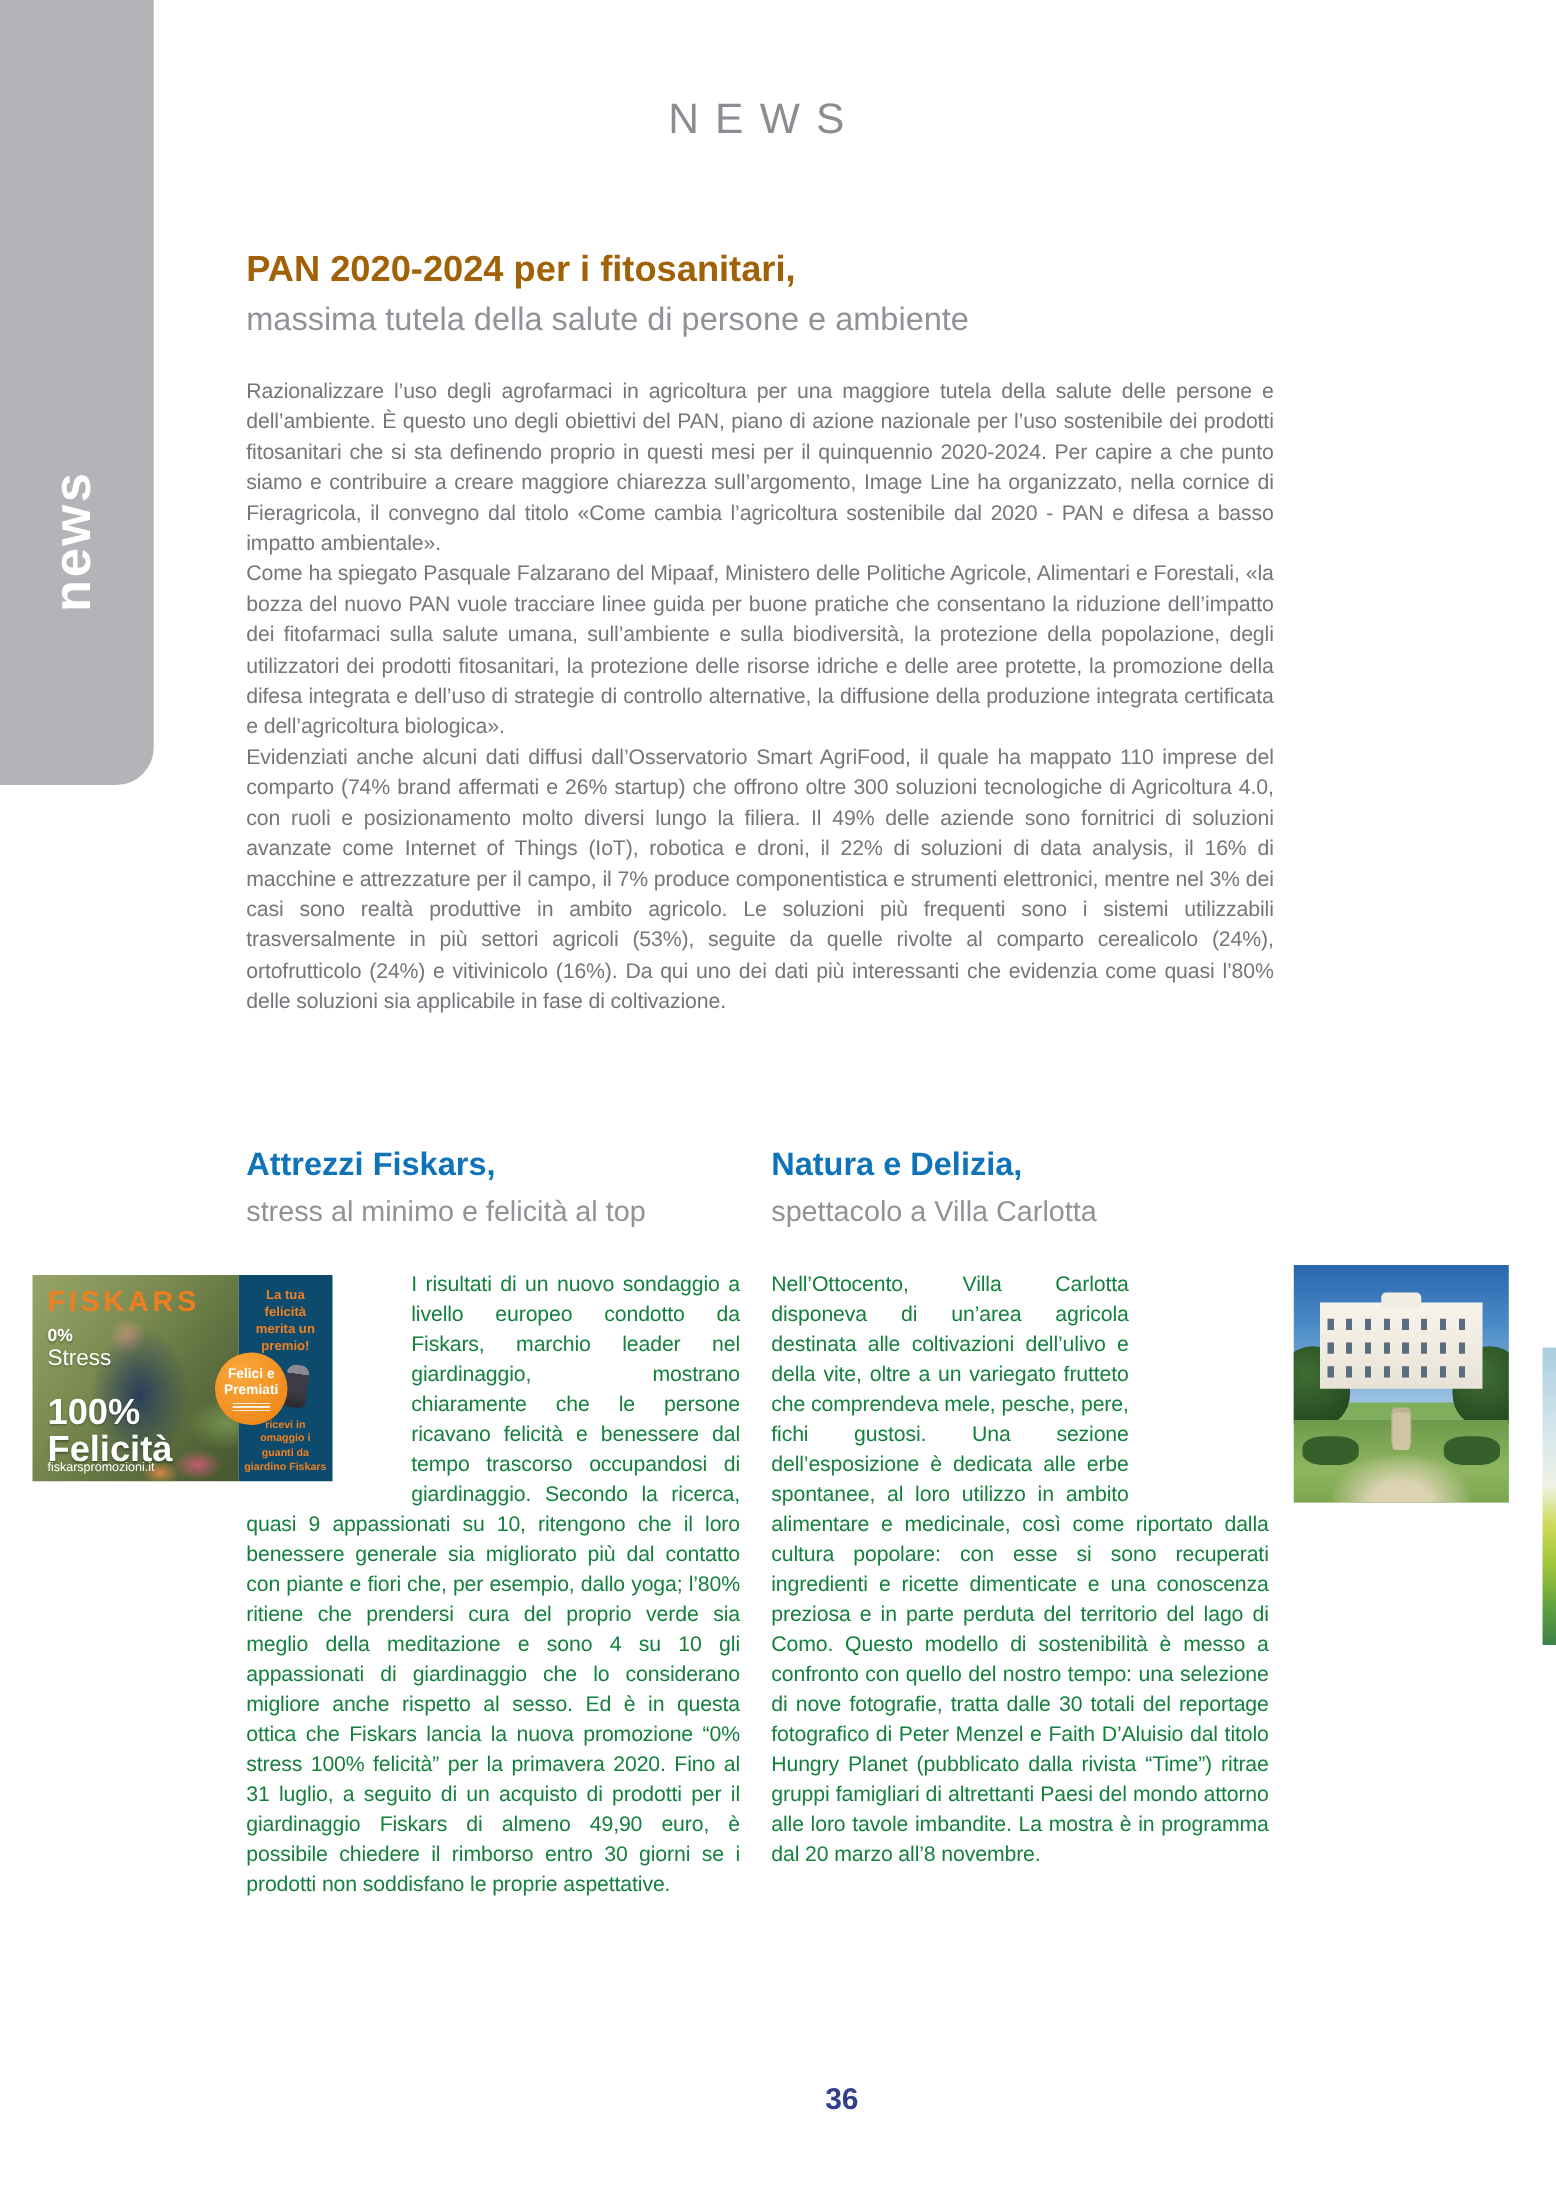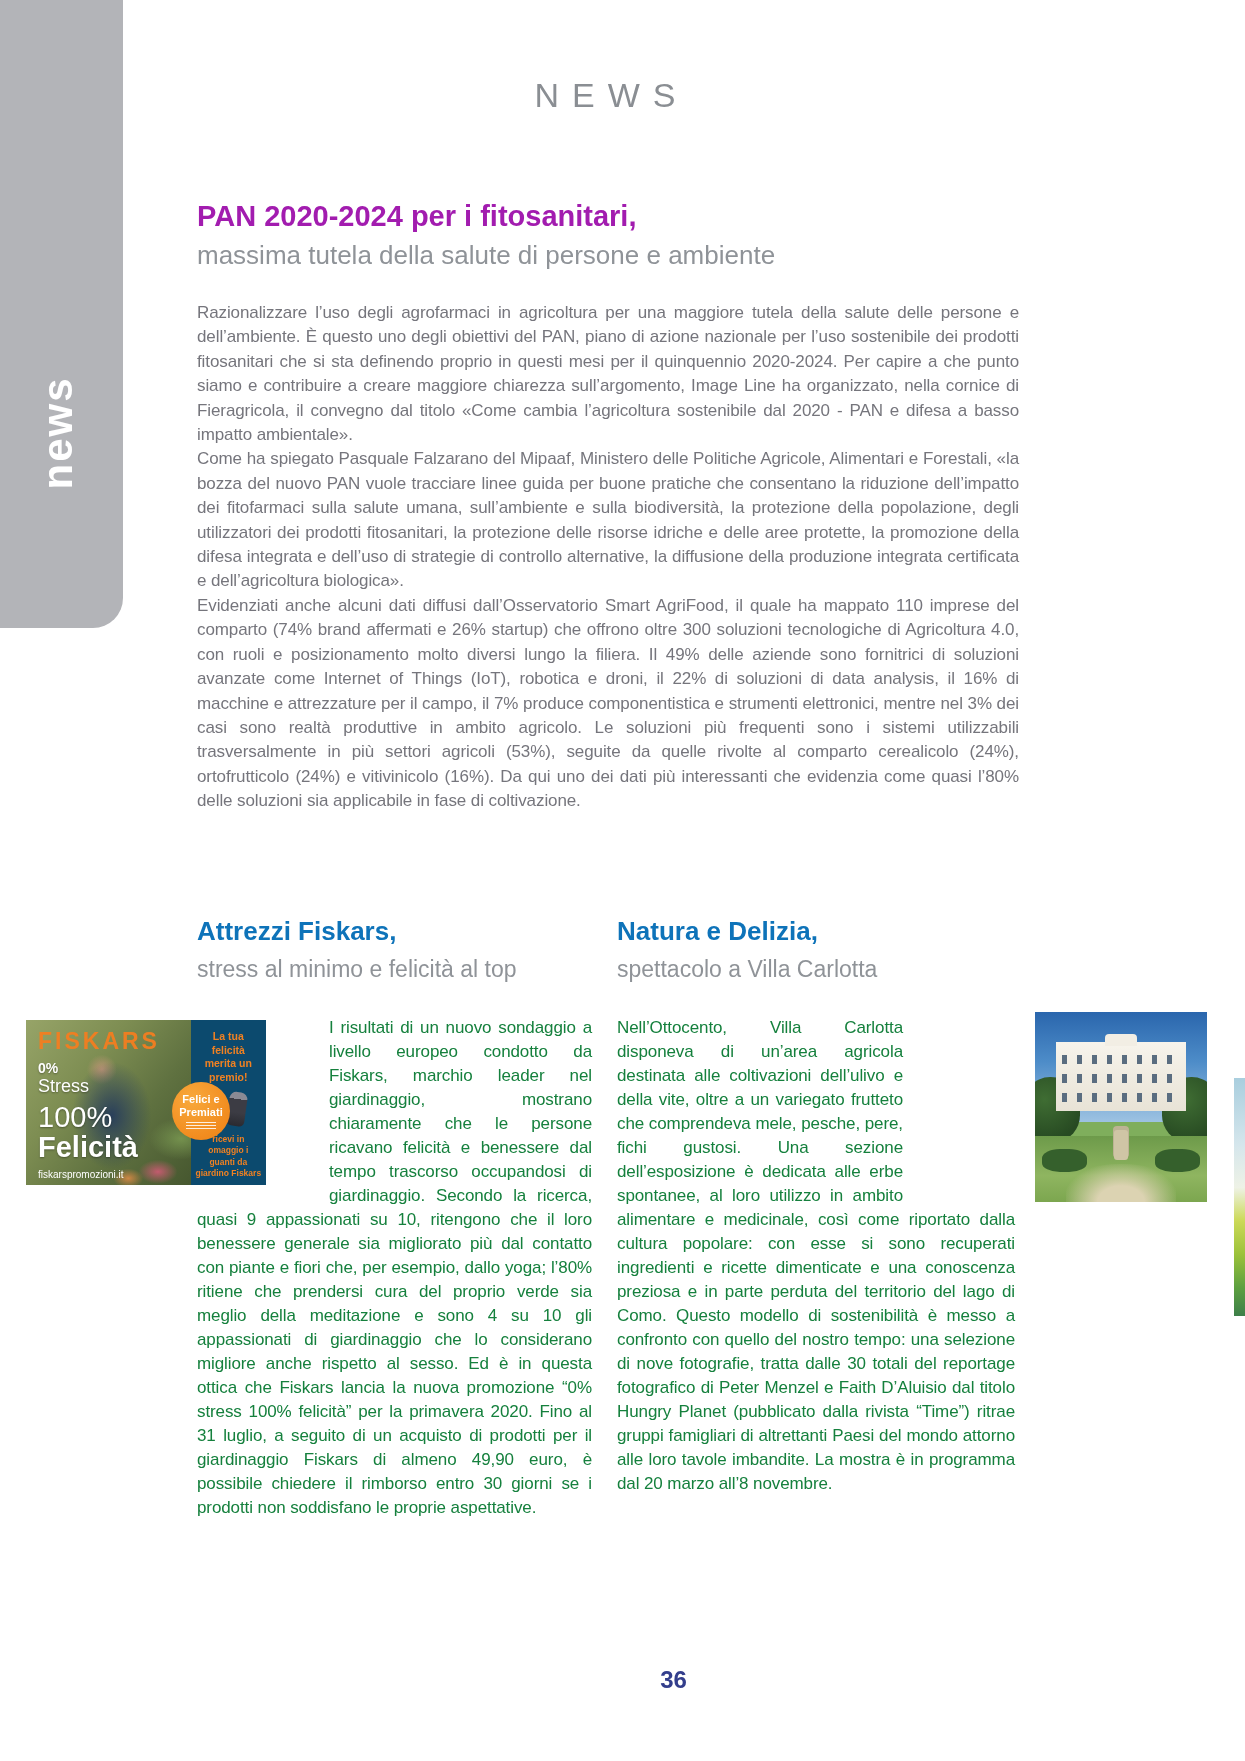--- a/index.html
+++ b/index.html
@@ -15,21 +15,21 @@
     background:#b3b4b8; border-radius:0 0 30px 0; }
   .news-tab-label { position:absolute; left:58px; top:433px;
     transform:translate(-50%,-50%) rotate(-90deg);
     color:#ffffff; font-size:42px; font-weight:bold; letter-spacing:2px; }
 
   
   .news-header { position:absolute; left:460px; top:76px; width:290px; text-align:center;
     font-size:34px; color:#8a8e93; letter-spacing:13px; text-indent:13px; font-weight:400; }
 
   
-  .main-title { position:absolute; left:197px; top:200px; font-size:29px; font-weight:bold; color:#a21caf; }
+  .main-title { position:absolute; left:197px; top:200px; font-size:29px; font-weight:bold; color:#a16207; }
   .main-subtitle { position:absolute; left:197px; top:240px; font-size:26px; font-weight:400; color:#8f9398; }
   .main-body { position:absolute; left:197px; top:301px; width:822px;
     font-size:17px; line-height:24.4px; letter-spacing:-0.1px;
     color:#75757c; text-align:justify; }
   .main-body p { margin:0; }
 
   
   .heading { position:absolute; }
   .heading-left { left:197px; top:916px; }
   .heading-right { left:617px; top:916px; }
@@ -53,21 +53,21 @@
       radial-gradient(26px 16px at 80% 92%, rgba(214,90,120,0.85), rgba(214,90,120,0) 75%),
       radial-gradient(20px 13px at 62% 96%, rgba(226,140,70,0.85), rgba(226,140,70,0) 75%),
       radial-gradient(40px 26px at 94% 72%, rgba(120,150,80,0.9), rgba(120,150,80,0) 80%),
       linear-gradient(128deg, #97a468 0%, #7d8d52 35%, #5f7140 65%, #46572f 100%); }
   .ad-brand { position:absolute; left:12px; top:8px; font-size:23px; font-weight:bold;
     letter-spacing:3px; color:rgba(243,125,32,0.95); }
   .ad-copy { position:absolute; left:12px; top:40px; color:#fff;
     text-shadow:0 1px 2px rgba(0,0,0,0.35); }
   .ad-stat1v { font-size:14px; font-weight:bold; }
   .ad-stat1l { font-size:18px; }
-  .ad-stat2v { font-size:29px; font-weight:normal; line-height:1.05; margin-top:5px; }
+  .ad-stat2v { font-size:29px; font-weight:bold; line-height:1.05; margin-top:18px; }
   .ad-stat2l { font-size:29px; font-weight:bold; line-height:1.05; }
   .ad-site { position:absolute; left:12px; bottom:5px; font-size:10px; font-weight:normal; color:#ffffff; }
   .ad-badge { position:absolute; left:146px; top:62px; width:58px; height:58px; border-radius:50%;
     background:radial-gradient(circle at 35% 30%, #f8a93c, #ef7f12);
     color:#fff; display:flex; flex-direction:column; align-items:center; justify-content:center;
     text-align:left; z-index:2; }
   .badge-l1, .badge-l2 { font-size:11px; font-weight:bold; line-height:1.15; }
   .badge-lines { width:30px; height:7px; margin-top:3px;
     background:repeating-linear-gradient(to bottom, rgba(255,255,255,0.85) 0 1px, transparent 1px 3px); }
   .ad-panel { position:relative; width:88px; height:165px; background:#0c4a6e; text-align:center; }

